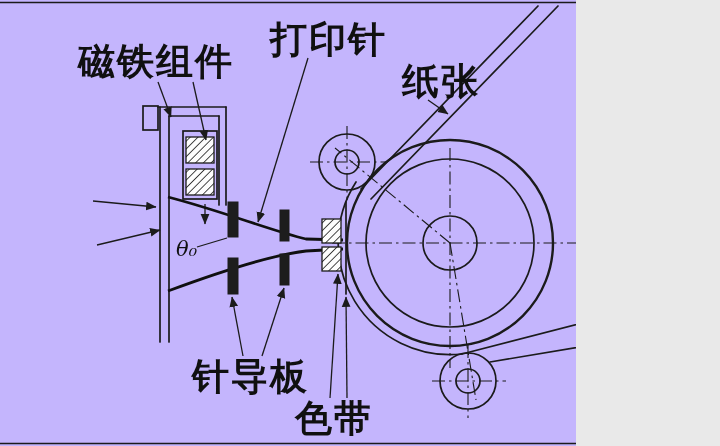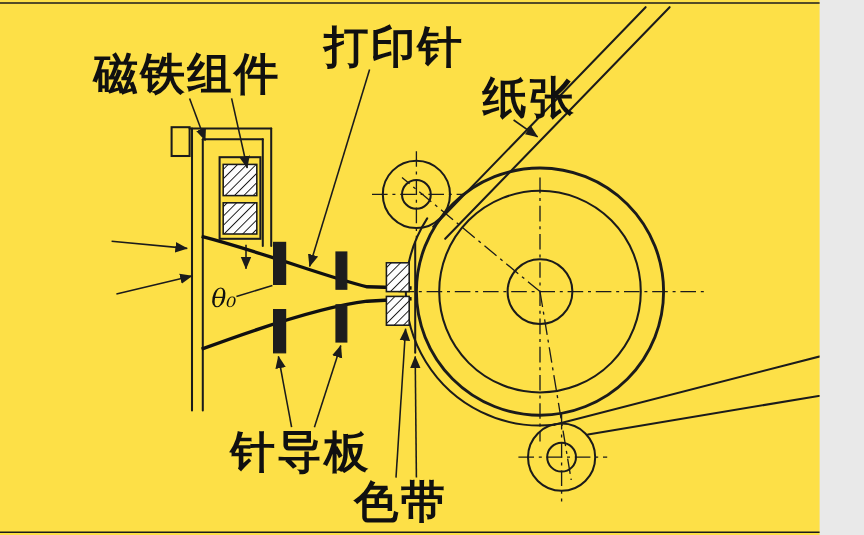--- a/index.html
+++ b/index.html
@@ -1,16 +1,16 @@
 <!DOCTYPE html>
 <html><head>
 <meta charset="utf-8">
 <style>
   html,body{margin:0;padding:0;background:#e9e9e9;}
-  .stage{width:683px;height:446px;background:#fde047;position:relative;overflow:hidden;
+  .stage{width:576px;height:446px;background:#c4b5fd;position:relative;overflow:hidden;
          font-family:"Liberation Sans",sans-serif;}
   svg{display:block;}
   .ln{stroke:#1b1b1b;stroke-width:1.7;fill:none;stroke-linecap:round;}
   .thick{stroke-width:2.4;}
   .cl{stroke:#1b1b1b;stroke-width:1.1;fill:none;stroke-dasharray:13 4 2.5 4;}
   .thin{stroke:#1b1b1b;stroke-width:1.3;fill:none;}
   .pin{stroke:#101010;stroke-width:2.8;fill:none;}
   .solid{fill:#1d1d1d;stroke:#1d1d1d;stroke-width:1;}
   .hatched{fill:url(#hatch);stroke:#1b1b1b;stroke-width:1.3;}
   .arrend{marker-end:url(#arr);}

